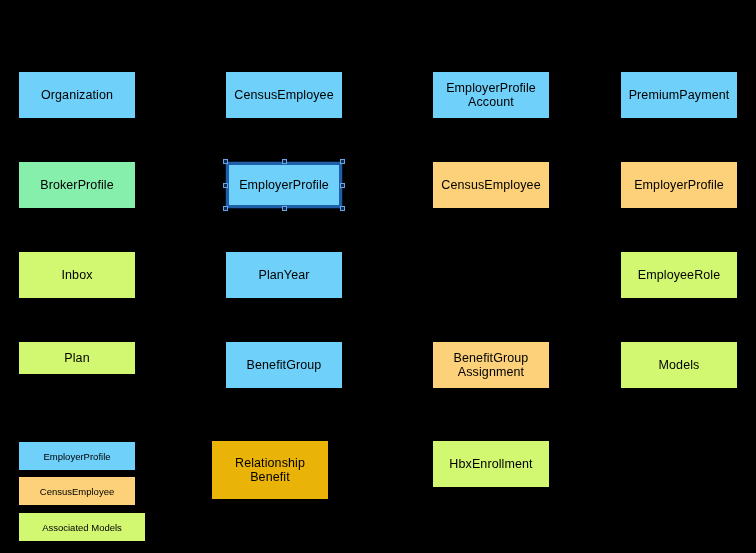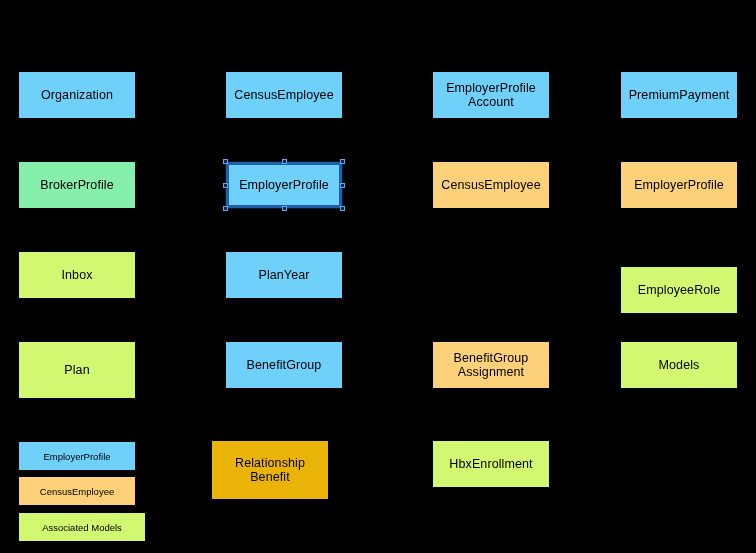--- a/index.html
+++ b/index.html
@@ -70,22 +70,22 @@
     <div class="handle" style="left: 340px; top: 159px;"></div>
     <div class="handle" style="left: 223px; top: 183px;"></div>
     <div class="handle" style="left: 340px; top: 183px;"></div>
     <div class="handle" style="left: 223px; top: 206px;"></div>
     <div class="handle" style="left: 282px; top: 206px;"></div>
     <div class="handle" style="left: 340px; top: 206px;"></div>
     <div class="node" style="left: 433px; top: 162px; width: 116px; height: 46px; background: rgb(252, 209, 121);">CensusEmployee</div>
     <div class="node" style="left: 621px; top: 162px; width: 116px; height: 46px; background: rgb(252, 209, 121);">EmployerProfile</div>
     <div class="node" style="left: 19px; top: 252px; width: 116px; height: 46px; background: rgb(210, 248, 113);">Inbox</div>
     <div class="node" style="left: 226px; top: 252px; width: 116px; height: 46px; background: rgb(111, 208, 250);">PlanYear</div>
-    <div class="node" style="left: 621px; top: 252px; width: 116px; height: 46px; background: rgb(210, 248, 113); margin-top: 15px;">EmployeeRole</div>
-    <div class="node" style="left: 19px; top: 342px; width: 116px; height: 56px; background: rgb(210, 248, 113);">Plan</div>
+    <div class="node" style="left: 621px; top: 252px; width: 116px; height: 46px; background: rgb(210, 248, 113);">EmployeeRole</div>
+    <div class="node" style="left: 19px; top: 342px; width: 116px; height: 32px; background: rgb(210, 248, 113);">Plan</div>
     <div class="node" style="left: 226px; top: 342px; width: 116px; height: 46px; background: rgb(111, 208, 250);">BenefitGroup</div>
     <div class="node" style="left: 433px; top: 342px; width: 116px; height: 46px; background: rgb(252, 209, 121);">BenefitGroup
 Assignment</div>
     <div class="node" style="left: 621px; top: 342px; width: 116px; height: 46px; background: rgb(210, 248, 113);">Models</div>
     <div class="node" style="left: 212px; top: 441px; width: 116px; height: 58px; background: #eab308;">Relationship
 Benefit</div>
     <div class="node" style="left: 433px; top: 441px; width: 116px; height: 46px; background: rgb(210, 248, 113);">HbxEnrollment</div>
     <div class="legend-box" style="left: 19px; top: 442px; width: 116px; height: 28px; background: rgb(111, 208, 250);">EmployerProfile</div>
     <div class="legend-box" style="left: 19px; top: 477px; width: 116px; height: 28px; background: rgb(252, 209, 121);">CensusEmployee</div>
     <div class="legend-box" style="left: 19px; top: 513px; width: 126px; height: 28px; background: rgb(210, 248, 113);">Associated Models</div>

